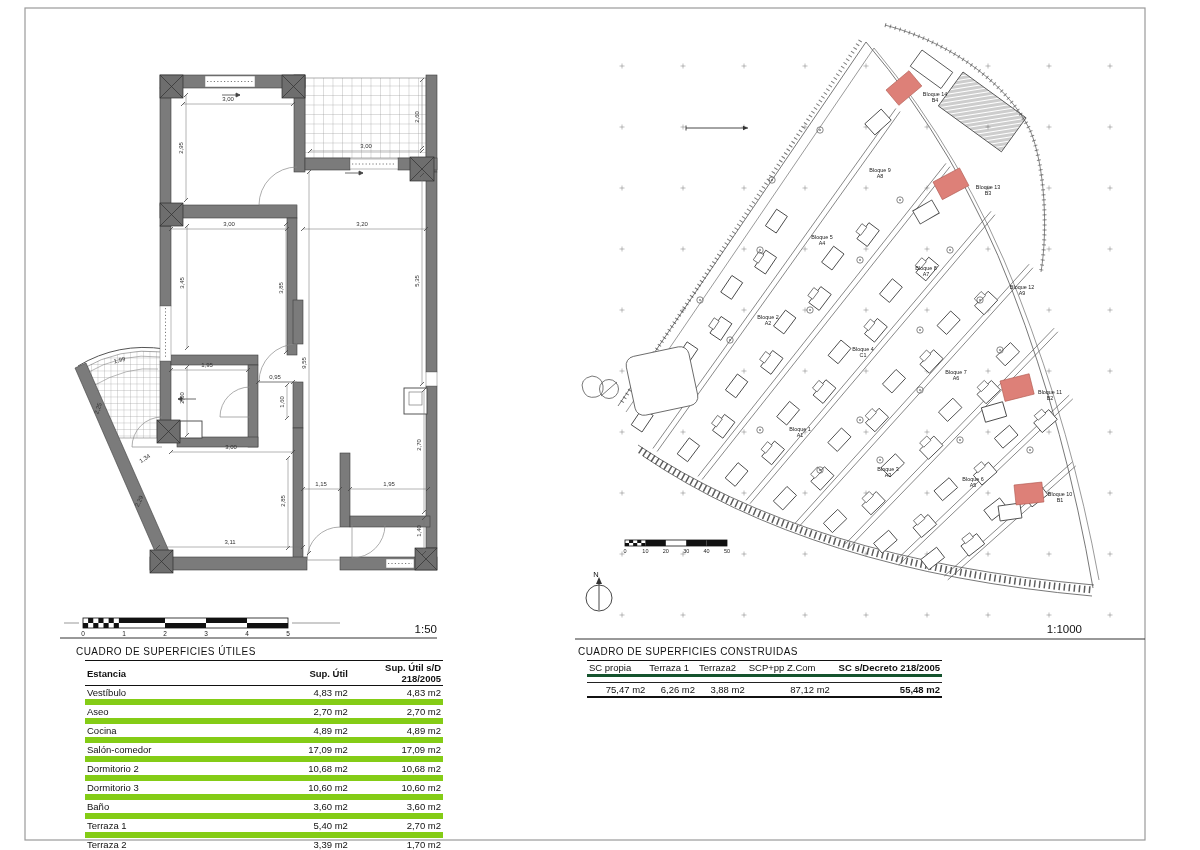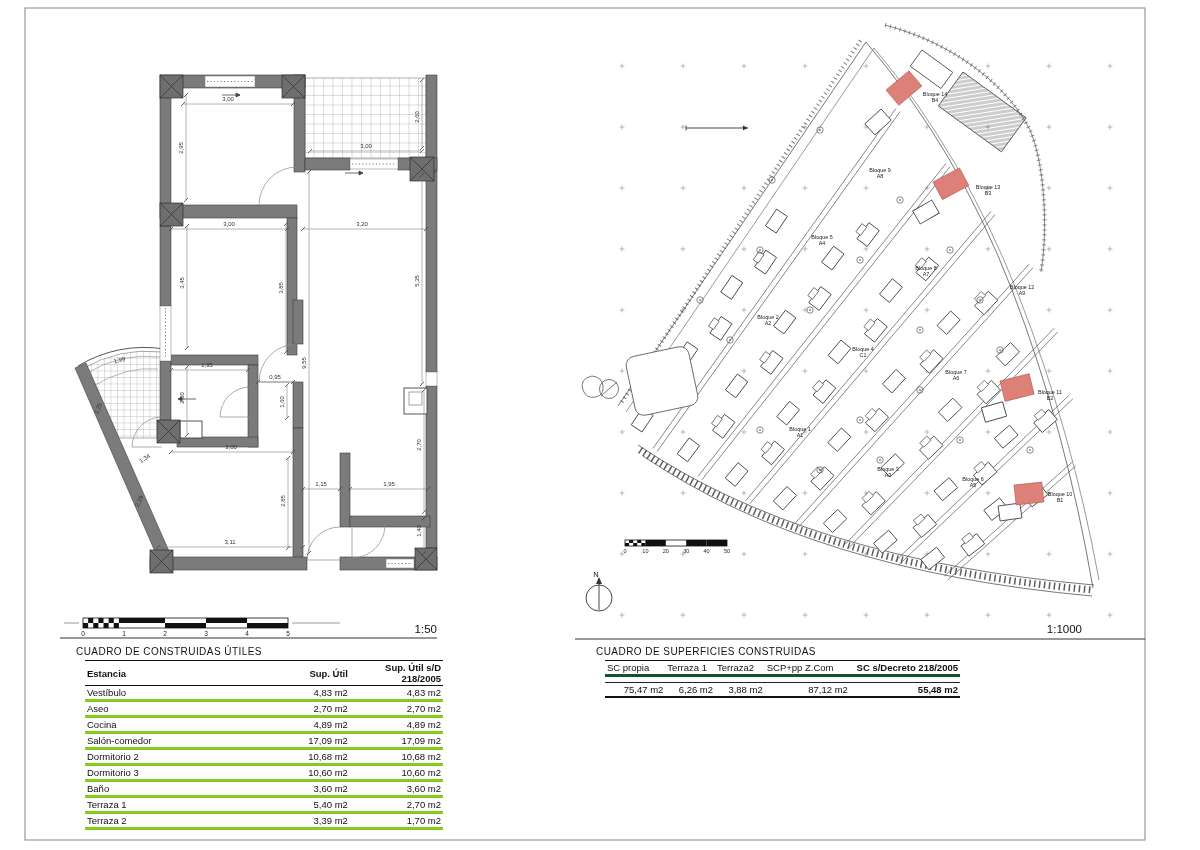--- a/index.html
+++ b/index.html
@@ -4,21 +4,21 @@
 <style>
   html,body{margin:0;padding:0;background:#fff;}
   #sheet{position:relative;width:1200px;height:850px;background:#fff;overflow:hidden;
          font-family:"Liberation Sans","DejaVu Sans",sans-serif;color:#111;}
   #gfx{position:absolute;left:0;top:0;}
   .tblwrap{position:absolute;}
   .tbl-title{font-size:10px;letter-spacing:.45px;margin:0 0 3px 1px;color:#111;white-space:nowrap;}
   table{border-collapse:collapse;width:100%;font-size:9.5px;color:#111;table-layout:fixed;margin-left:10px;}
   #tbl-utiles table{border-top:1.6px solid #111;}
   #tbl-utiles th{border-bottom:1.4px solid #111;font-weight:bold;padding:1px 2px;}
-  #tbl-utiles td{border-bottom:3px solid #84cc16;padding:1px 2px;}
+  #tbl-utiles td{border-bottom:6px solid #84cc16;padding:1px 2px;}
   #tbl-utiles th:first-child,#tbl-utiles td:first-child{text-align:left;}
   #tbl-utiles th:not(:first-child),#tbl-utiles td:not(:first-child){text-align:right;}
   #tbl-cons table{border-top:1.4px solid #111;}
   #tbl-cons th{border-bottom:3px solid #14532d;font-weight:normal;padding:1px 2px;white-space:nowrap;}
   #tbl-cons th.b{font-weight:bold;}
   #tbl-cons td{padding:1px 2px;}
   #tbl-cons tr.spacer td{border-bottom:1px solid #222;height:5px;padding:0;}
   #tbl-cons tr.vals td{border-bottom:2.4px solid #111;}
   .ra{text-align:right;} .la{text-align:left;} .bold{font-weight:bold;}
   svg text{font-family:"Liberation Sans","DejaVu Sans",sans-serif;}
@@ -731,21 +731,21 @@
           <text x="686.2" y="553" font-size="5.5" text-anchor="middle" fill="#222">30</text>
           <text x="706.6" y="553" font-size="5.5" text-anchor="middle" fill="#222">40</text>
           <text x="727" y="553" font-size="5.5" text-anchor="middle" fill="#222">50</text>
         </g>
     <text x="1082" y="633" font-size="11.5" text-anchor="end" fill="#111">1:1000</text>
     <line x1="575" y1="639" x2="1145" y2="639" stroke="#333" stroke-width="1"></line>
   </g>
 </svg>
 
 <div id="tbl-utiles" class="tblwrap" style="left:75px;top:646px;width:358px;">
-  <div class="tbl-title">CUADRO DE CONSTRUIDAS ÚTILES</div>
+  <div class="tbl-title">CUADRO DE SUPERFICIES ÚTILES</div>
   <table>
     <colgroup>
           <col style="width:48%">
           <col style="width:26%">
           <col style="width:26%">
         </colgroup>
     <thead>
           <tr id="ut-head">
             <th>Estancia</th>
             <th>Sup. Útil</th>
@@ -795,21 +795,21 @@
           </tr>
           <tr>
             <td>Terraza 2</td>
             <td>3,39 m2</td>
             <td>1,70 m2</td>
           </tr>
         </tbody>
   </table>
 </div>
 
-<div id="tbl-cons" class="tblwrap" style="left:595px;top:646px;width:355px;">
+<div id="tbl-cons" class="tblwrap" style="left:577px;top:646px;width:355px;">
   <div class="tbl-title">CUADRO DE SUPERFICIES CONSTRUIDAS</div>
   <table>
     <colgroup>
           <col style="width:17%">
           <col style="width:14%">
           <col style="width:14%">
           <col style="width:24%">
           <col style="width:31%">
         </colgroup>
     <thead>

